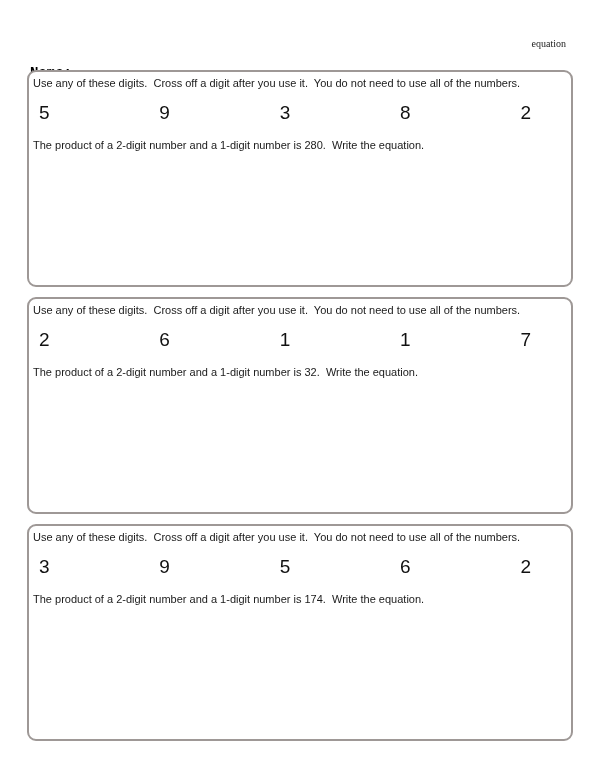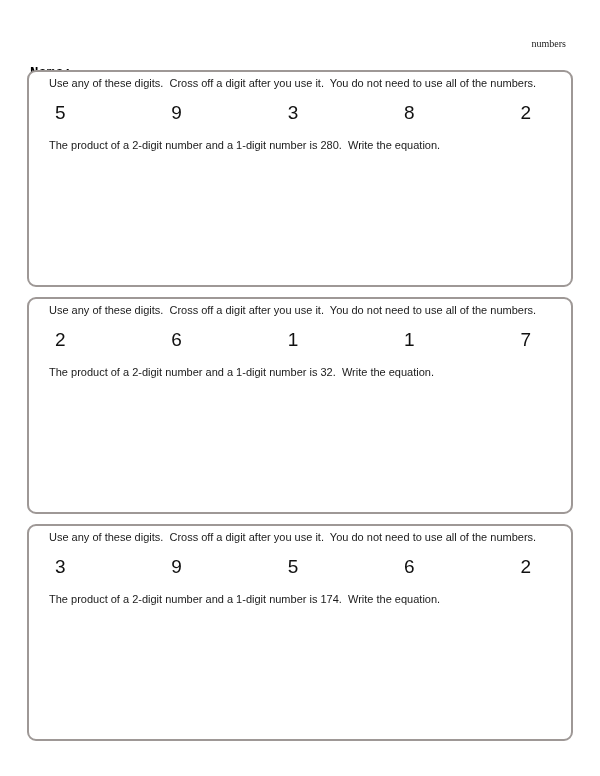--- a/index.html
+++ b/index.html
@@ -53,21 +53,21 @@
     display: flex;
     flex-direction: column;
     gap: 10px;
   }
   .problem-box {
     box-sizing: border-box;
     height: 217px;
     border: 2px solid var(--box-border, #9e9896);
     border-radius: 9px;
     background: #ffffff;
-    padding: 5px 14px 0 20px;
+    padding: 5px 14px 0 4px;
   }
   .instructions {
     font-size: 11px;
     line-height: 12px;
     white-space: pre-wrap;
     color: #1a1a1a;
   }
   .digits-row {
     display: flex;
     justify-content: space-between;
@@ -87,21 +87,21 @@
     margin-top: 16px;
     white-space: pre-wrap;
     color: #1a1a1a;
   }
 </style>
 </head>
 <body>
 
 <div class="page">
 
-  <div class="brand">numbers</div>
+  <div class="brand">equation</div>
 
   <div class="name-row">
     <span class="name-label">Name:</span>
     <span class="name-line"></span>
   </div>
 
   <div class="problems">
 
     <div class="problem-box">
       <div class="instructions">Use any of these digits.  Cross off a digit after you use it.  You do not need to use all of the numbers.</div>

